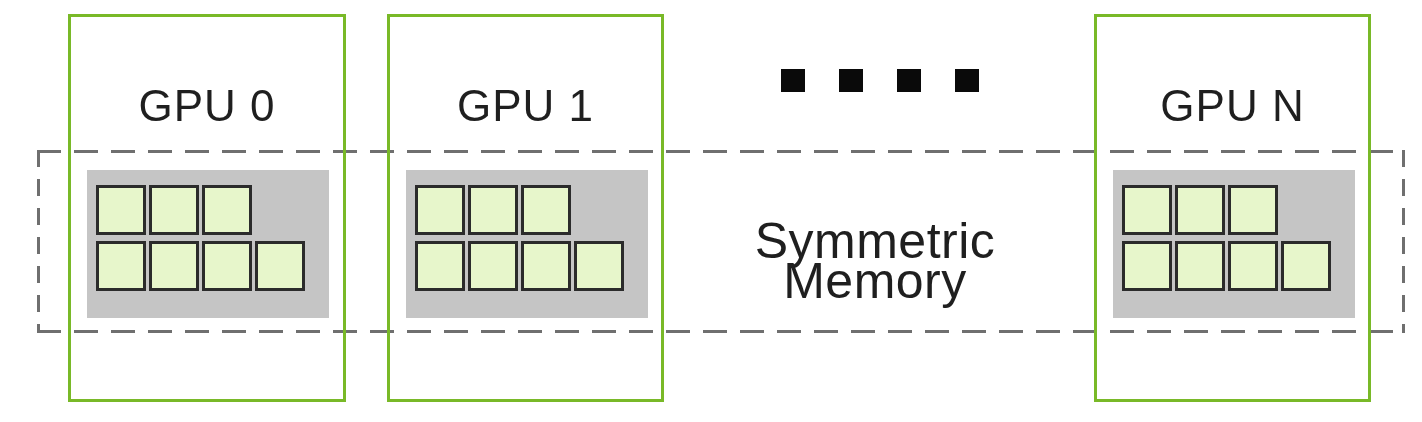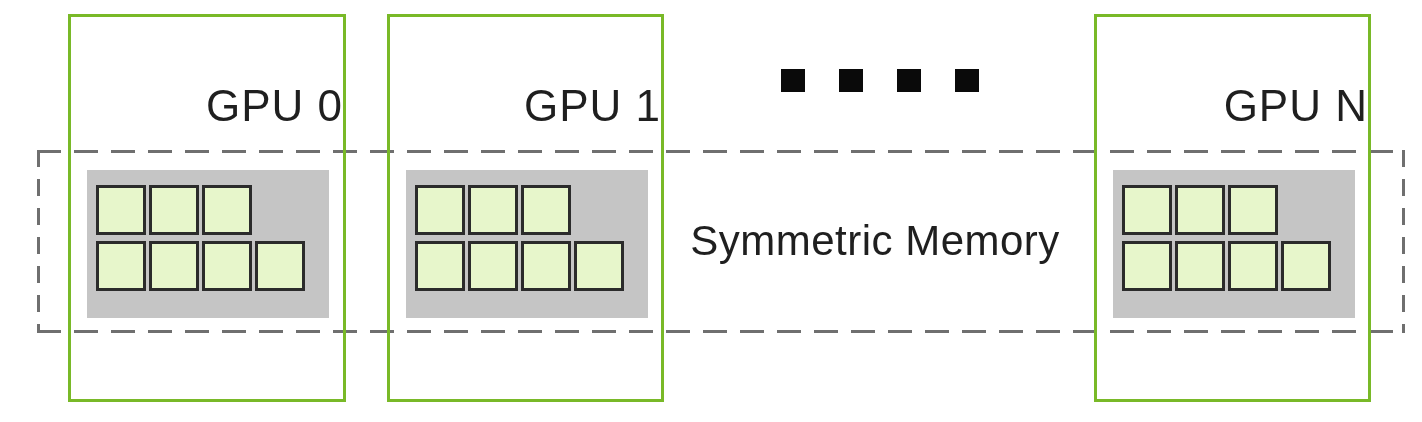--- a/index.html
+++ b/index.html
@@ -36,21 +36,21 @@
   .gpu-box{
     position:absolute;top:14px;height:388px;
     border:3px solid var(--gpu_border);
     box-sizing:border-box;background:transparent;
   }
   .gpu-0{left:68px;width:278px;}
   .gpu-1{left:387px;width:277px;padding-left:12px;}
   .gpu-n{left:1094px;width:277px;text-decoration:underline;}
   .gpu-label{
     position:absolute;top:66px;left:0;right:0;
-    text-align:right;
+    text-align:center;
     font-size:44px;line-height:46px;
     letter-spacing:1px;
     color:var(--text_color);
   }
 
   
   .mem-block{
     position:absolute;left:16px;top:153px;width:242px;height:148px;
     background:var(--memory_bg);
     box-sizing:border-box;
@@ -64,21 +64,21 @@
   }
 
   
   .dots{position:absolute;left:781px;top:69px;display:flex;gap:34px;}
   .dot{width:24px;height:23px;background:var(--dot_color);}
 
   
   .sym-label{
     position:absolute;left:660px;top:221px;width:430px;
     text-align:center;
-    font-size:42px;line-height:40px;
+    font-size:50px;line-height:40px;
     color:var(--text_color);
     letter-spacing:0.5px;
   }
 </style>
 </head>
 <body>
 
 <div class="stage">
 
   <div class="sym-region">

